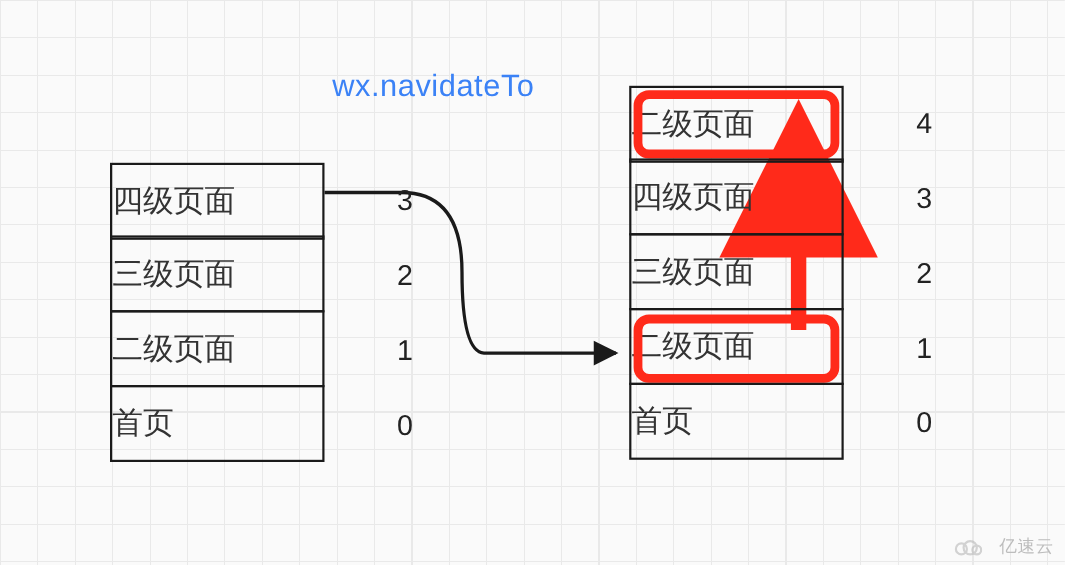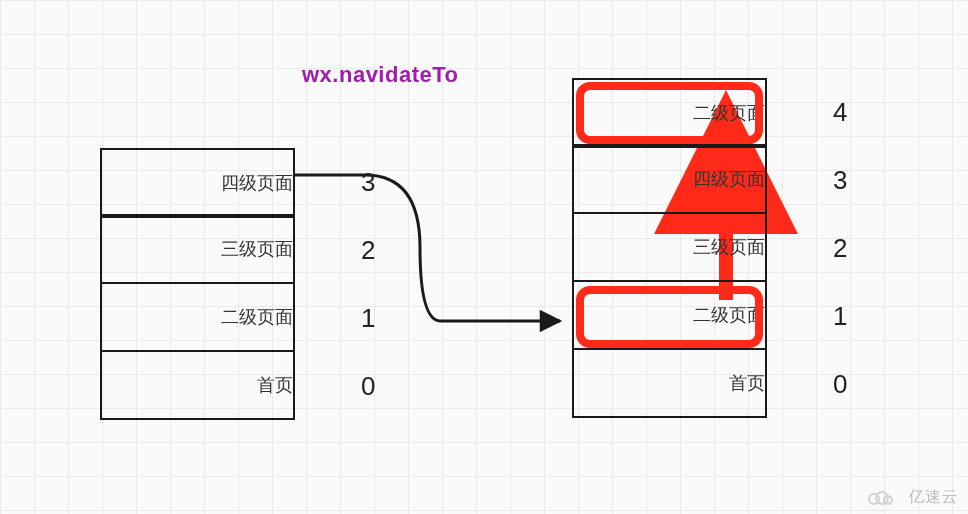--- a/index.html
+++ b/index.html
@@ -10,33 +10,32 @@
     color: #333;
     position: relative;
     overflow: hidden;
     background:
       repeating-linear-gradient(to right,  #e9e9e9 0 1px, transparent 1px 34px),
       repeating-linear-gradient(to bottom, #e9e9e9 0 1px, transparent 1px 34px),
       #fafafa;
   }
   .title {
     position: absolute;
-    font-size: 22px;
-    color: #a21caf;
+    font-size: 28px;
+    color: #3b82f6;
     letter-spacing: .5px;
-    font-weight: bold;
   }
   .cell {
     height: 70px;
     border: 2px solid #1a1a1a;
     margin-top: -2px;
     display: flex;
     align-items: center;
-    justify-content: flex-end;
-    font-size: 18px;
+    justify-content: flex-start;
+    font-size: 28px;
     background: transparent;
     position: relative;
   }
   .cell.first { margin-top: 0; }
   .hl {
     position: absolute;
     pointer-events: none;
     border: 8px solid #ff2a1a;
     border-radius: 14px;
     box-sizing: border-box;

